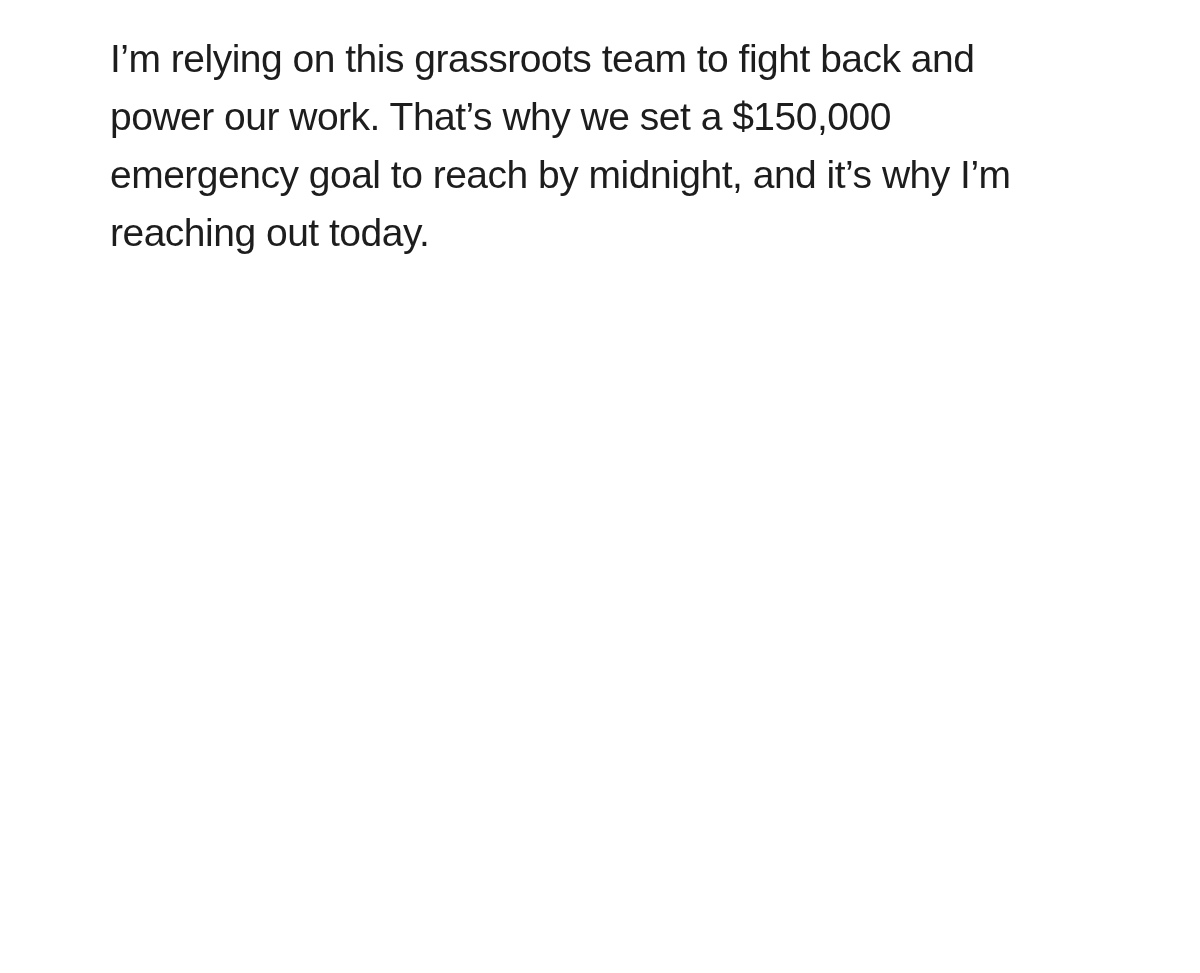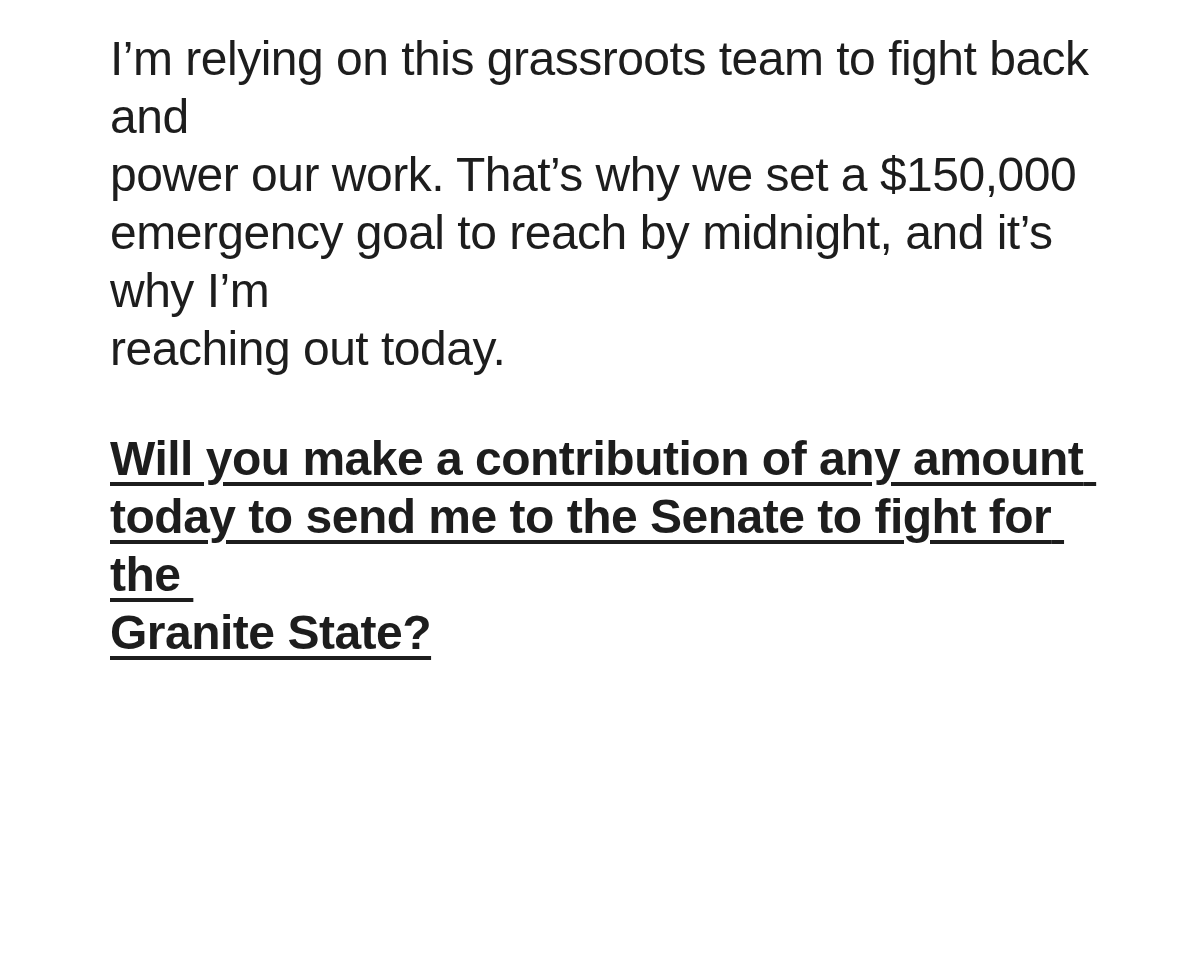--- a/index.html
+++ b/index.html
@@ -10,21 +10,21 @@
   body {
     width: 1200px;
     height: 973px;
     overflow: hidden;
   }
   .email-body {
     box-sizing: border-box;
     width: 1200px;
     padding: 30px 105px 0 110px;
     font-family: "Liberation Sans", "DejaVu Sans", sans-serif;
-    font-size: 48px;
+    font-size: 39px;
     line-height: 58px;
     letter-spacing: -0.5px;
     color: #1d1d1d;
     font-weight: 400;
   }
   .para {
     margin: 0 0 52px 0;
     white-space: pre-line; 
   }
   .para.cta-wrap {
@@ -43,20 +43,17 @@
 </head>
 <body>
 
 <main class="email-body">
 
   <p class="para">I’m relying on this grassroots team to fight back and
 power our work. That’s why we set a $150,000
 emergency goal to reach by midnight, and it’s why I’m
 reaching out today.</p>
 
-  <p class="para cta-wrap"><a class="cta-link">Will you make a contribution of any amount 
-today to send me to the Senate to fight for the 
-Granite State?</a></p>
 
 
 
 
 </main>
 
 </body></html>

